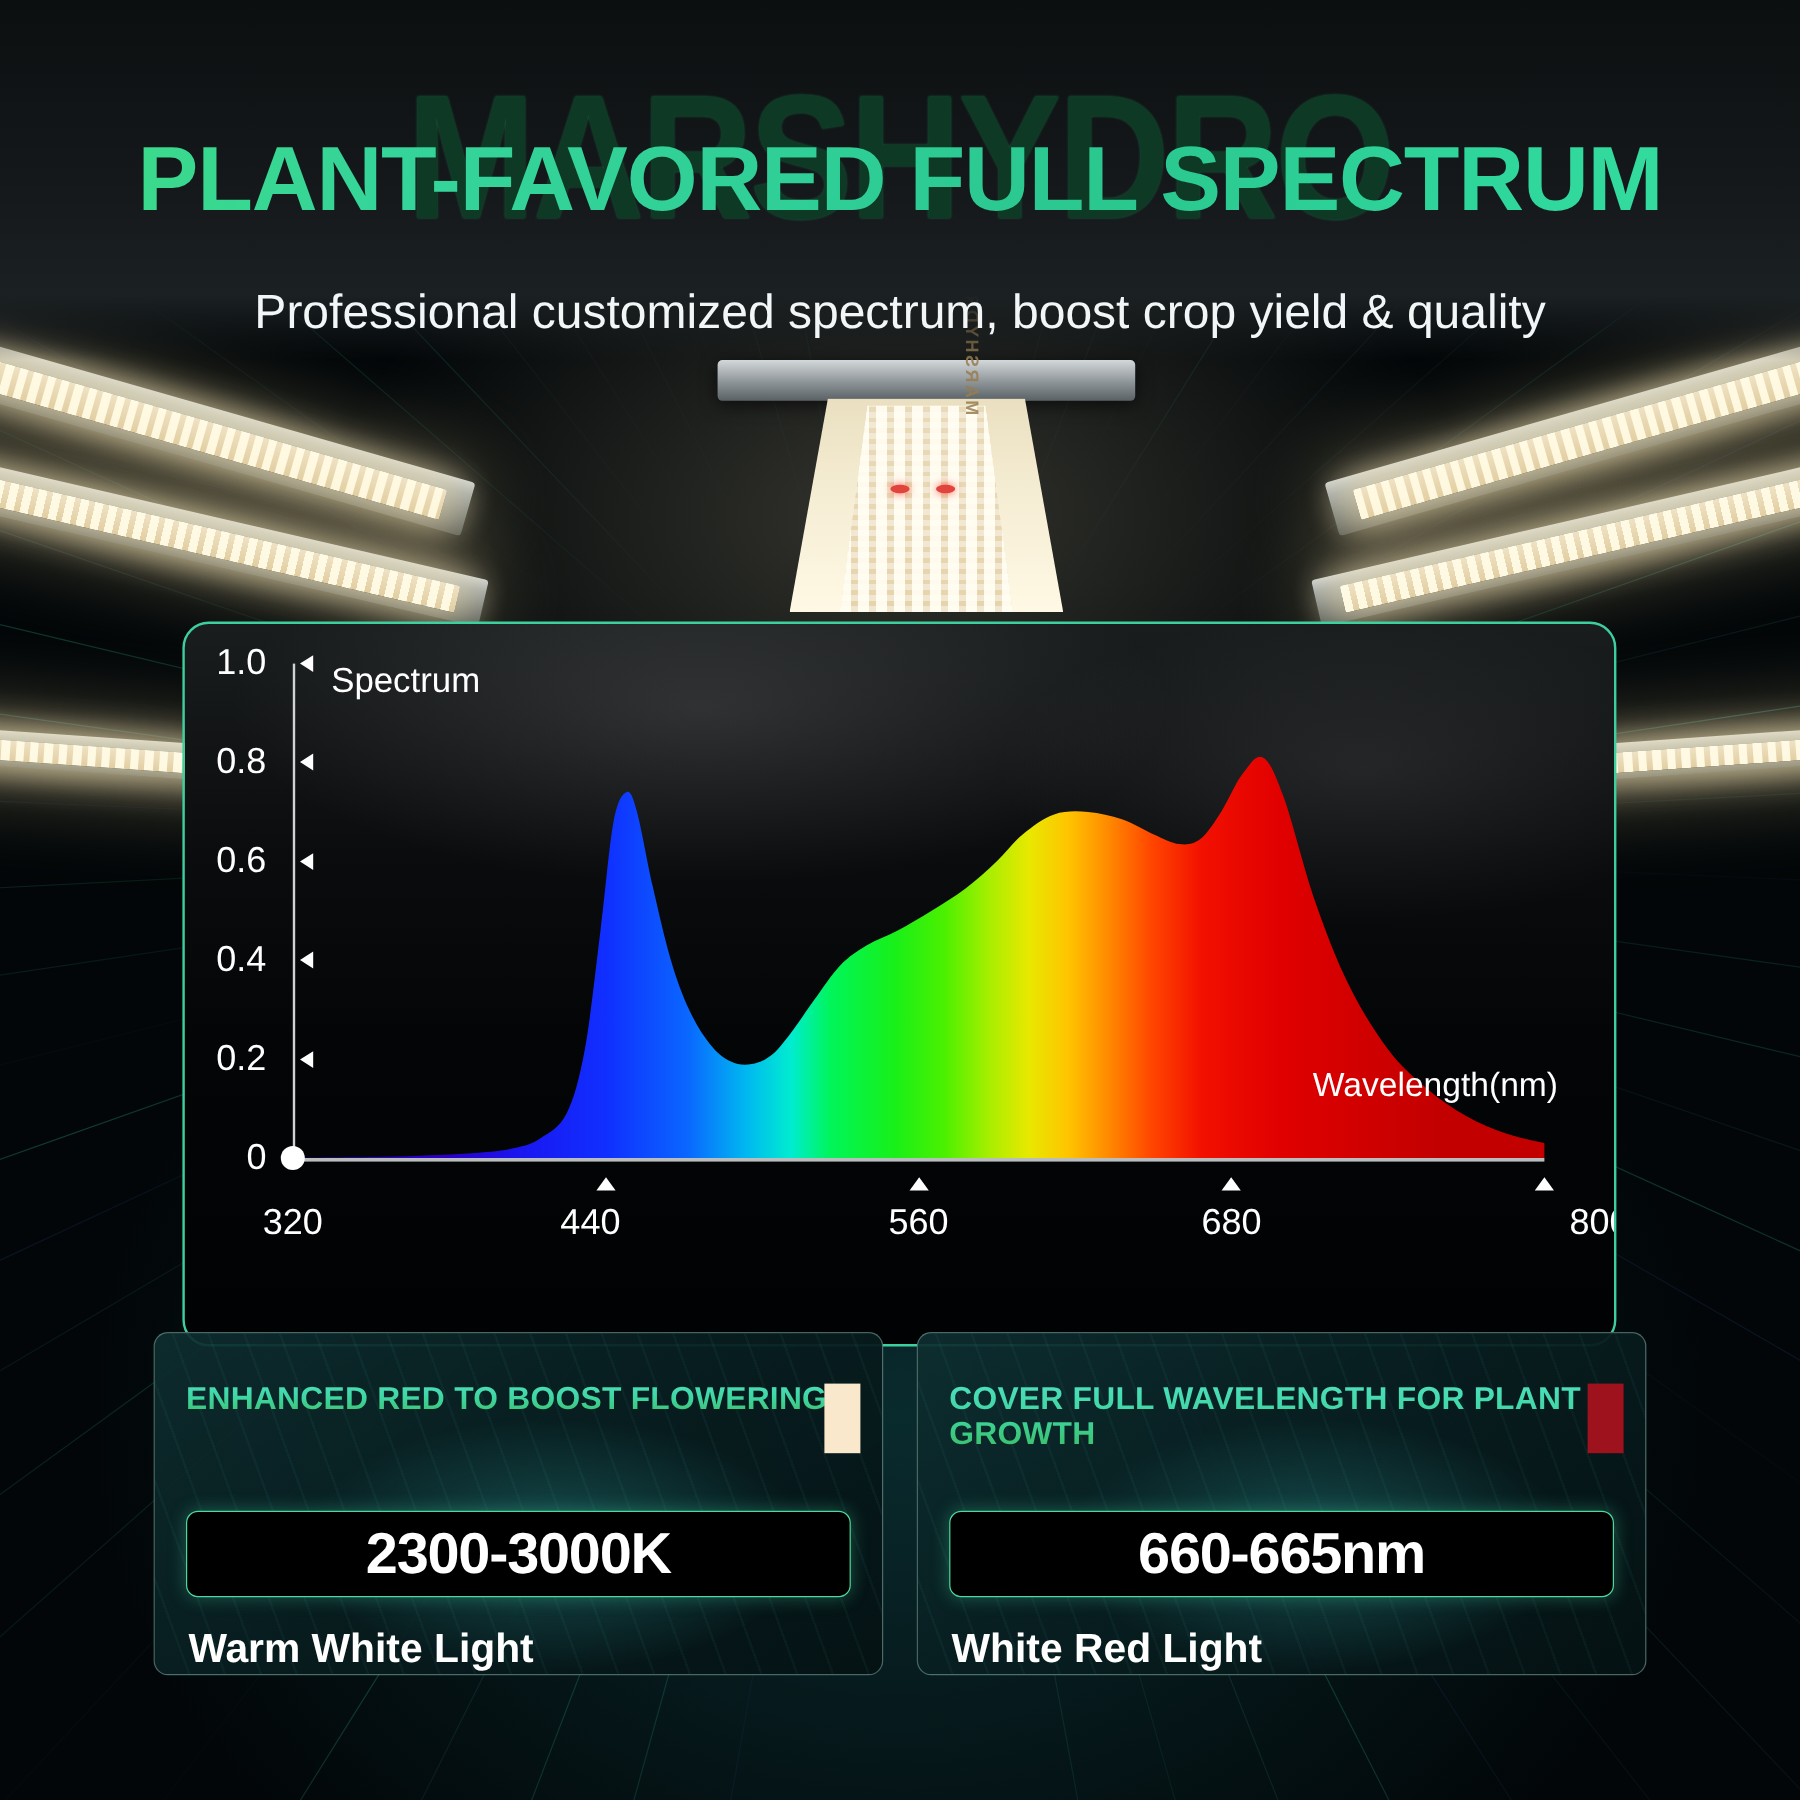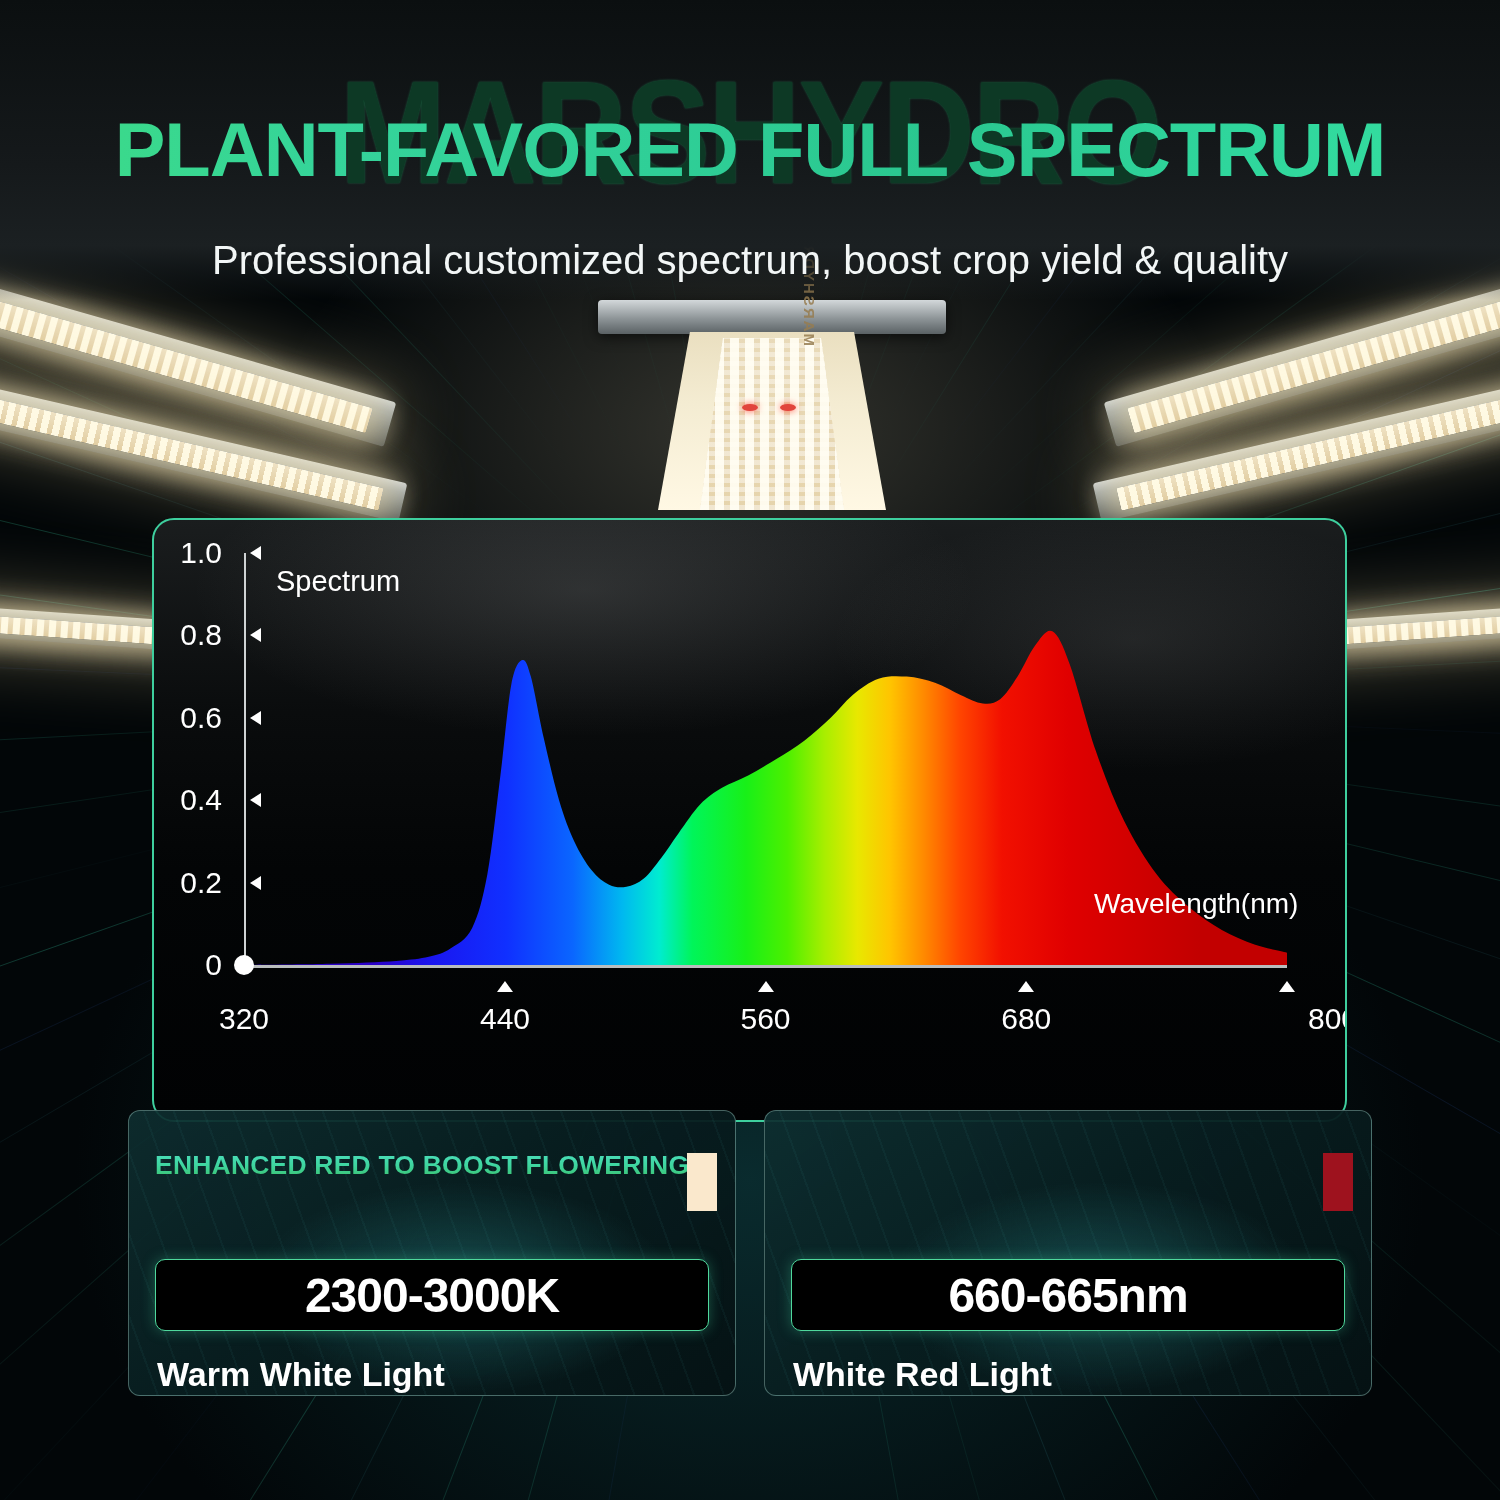--- a/index.html
+++ b/index.html
@@ -306,46 +306,47 @@
         <div class="y-tick" style="left: 96px; top: 115.4px;"></div>
         <div class="y-label" style="right: 1123px; top: 197.8px;">0.6</div>
         <div class="y-tick" style="left: 96px; top: 197.8px;"></div>
         <div class="y-label" style="right: 1123px; top: 280.2px;">0.4</div>
         <div class="y-tick" style="left: 96px; top: 280.2px;"></div>
         <div class="y-label" style="right: 1123px; top: 362.6px;">0.2</div>
         <div class="y-tick" style="left: 96px; top: 362.6px;"></div>
         <div class="y-label" style="right: 1123px; top: 445px;">0</div>
         <div class="origin-dot" style="left: 90px; top: 445px;"></div>
         <div class="x-label" style="left: 90px; top: 482px;">320</div>
-        <div class="x-label" style="left: 351px; top: 482px;">440</div>
+        <div class="x-label" style="left: 338px; top: 482px;">440</div>
         <div class="x-tick" style="left: 350.75px; top: 461px;"></div>
         <div class="x-label" style="left: 611.5px; top: 482px;">560</div>
         <div class="x-tick" style="left: 611.5px; top: 461px;"></div>
         <div class="x-label" style="left: 872.25px; top: 482px;">680</div>
         <div class="x-tick" style="left: 872.25px; top: 461px;"></div>
         <div class="x-label" style="left: 1179px; top: 482px;">800</div>
         <div class="x-tick" style="left: 1133px; top: 461px;"></div>
       </div>
-    <div class="spectrum-legend" id="legend-text" style="left:122px; top:45px;">Spectrum</div>
+    <div class="spectrum-legend" id="legend-text" style="left:122px; top:32px;">Spectrum</div>
     <div class="y-tick" style="left:96px; top:33px;"></div>
     <div class="wl-label" id="wl-label" style="left:940px; top:368px;">Wavelength(nm)</div>
   </div>
 
   <div class="cards" id="cards">
       <div class="card">
         <div class="card-streak"></div>
         <div class="card-head">ENHANCED RED TO BOOST FLOWERING</div>
         <div class="swatch" style="background: rgb(250, 232, 204);"></div>
         <div class="value-box">
           <span>2300-3000K</span>
         </div>
         <div class="card-foot">Warm White Light</div>
       </div>
       <div class="card">
         <div class="card-streak"></div>
+        <div class="card-head">COVER FULL WAVELENGTH FOR PLANT GROWTH</div>
         <div class="swatch" style="background: rgb(158, 18, 30);"></div>
         <div class="value-box">
           <span>660-665nm</span>
         </div>
         <div class="card-foot">White Red Light</div>
       </div>
     </div>
 
 </div>
 

